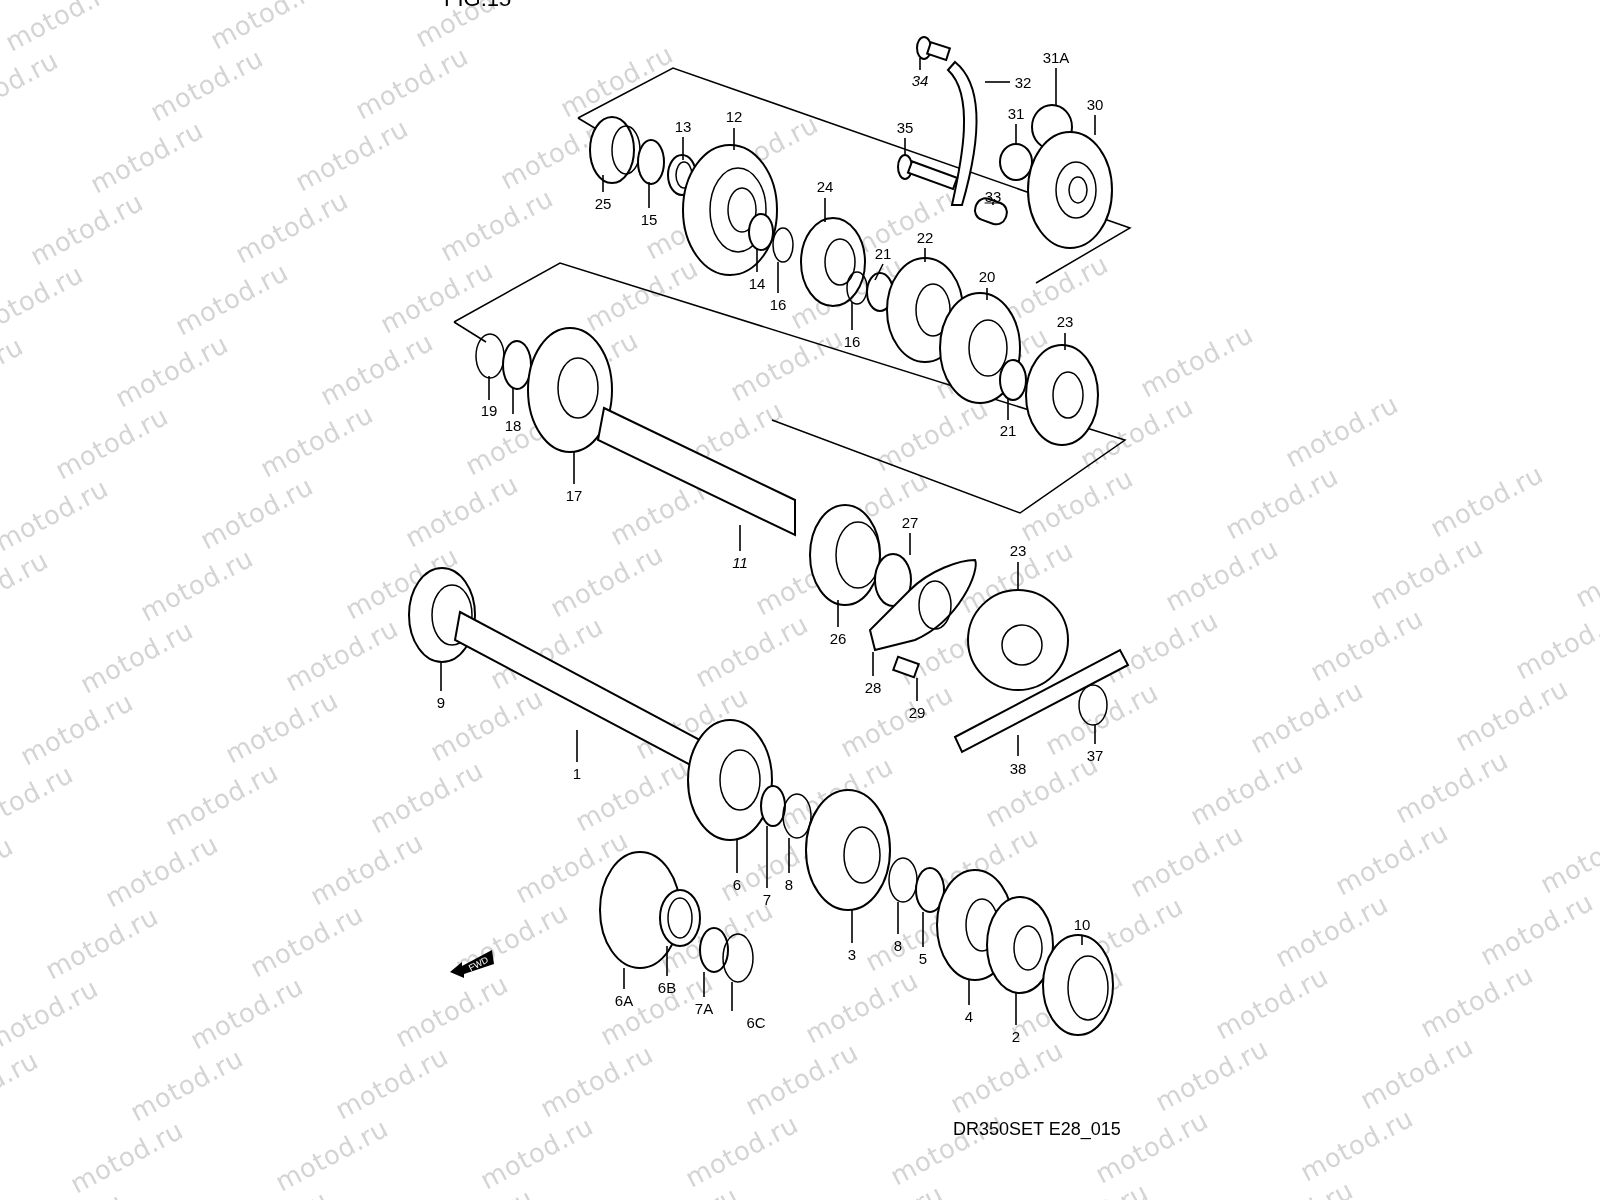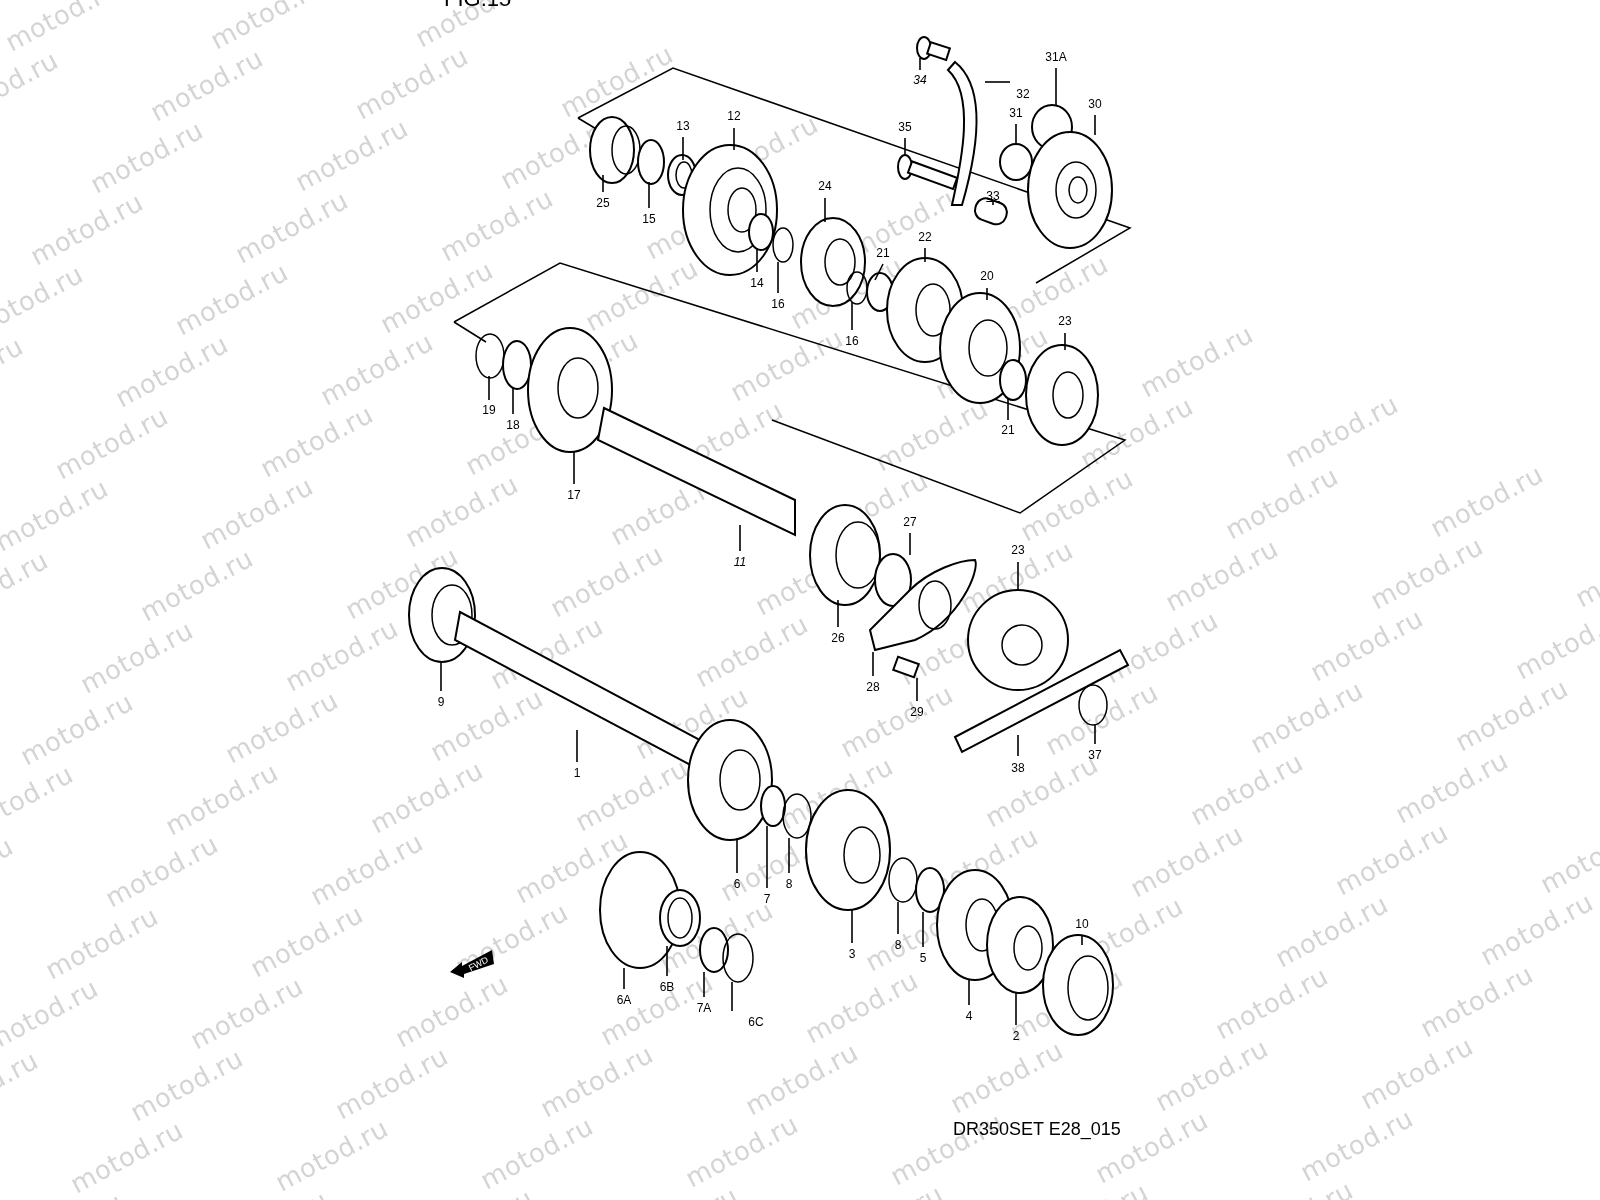--- a/index.html
+++ b/index.html
@@ -3,21 +3,21 @@
 <meta charset="utf-8">
 <style>
   html, body { margin:0; padding:0; background:#ffffff; }
   body { width:1600px; height:1200px; position:relative; overflow:hidden; font-family:"Liberation Sans", sans-serif; }
   #watermark { position:absolute; inset:0; pointer-events:none; overflow:hidden; }
   .wm { position:absolute; color:#d4d4d4; font-family:"DejaVu Sans", sans-serif; font-size:26px; transform:rotate(-28deg); white-space:nowrap; letter-spacing:0.5px; }
   svg#diagram { position:absolute; left:0; top:0; }
   .part { fill:#ffffff; stroke:#000; stroke-width:2; }
   .thin { fill:none; stroke:#000; stroke-width:1.5; }
   .lead { stroke:#000; stroke-width:1.6; fill:none; }
-  .lbl { position:absolute; font-size:12px; color:#000; transform:translate(-50%,-50%); white-space:nowrap; }
+  .lbl { position:absolute; font-size:15px; color:#000; transform:translate(-50%,-50%); white-space:nowrap; }
   #diagram-code { position:absolute; left:953px; top:1119px; font-size:18px; color:#000; }
   #fig-title { position:absolute; left:444px; top:-14px; font-size:22px; color:#000; }
   #fwd-arrow { position:absolute; left:448px; top:944px; width:48px; height:34px; }
 </style>
 </head>
 <body>
 
 <div id="watermark">
     <span class="wm" style="left: 410px; top: -4px;">motod.ru</span>
     <span class="wm" style="left: 555px; top: 66px;">motod.ru</span>
@@ -358,21 +358,21 @@
     <div class="lbl" style="left: 1065px; top: 321px;">23</div>
     <div class="lbl" style="left: 825px; top: 186px;">24</div>
     <div class="lbl" style="left: 603px; top: 203px;">25</div>
     <div class="lbl" style="left: 838px; top: 638px;">26</div>
     <div class="lbl" style="left: 910px; top: 522px;">27</div>
     <div class="lbl" style="left: 873px; top: 687px; text-align: right;">28</div>
     <div class="lbl" style="left: 917px; top: 712px;">29</div>
     <div class="lbl" style="left: 1095px; top: 104px;">30</div>
     <div class="lbl" style="left: 1016px; top: 113px;">31</div>
     <div class="lbl" style="left: 1056px; top: 57px;">31A</div>
-    <div class="lbl" style="left: 1023px; top: 82px; margin-top: 12px;">32</div>
+    <div class="lbl" style="left: 1023px; top: 82px;">32</div>
     <div class="lbl" style="left: 993px; top: 196px; text-decoration: underline;">33</div>
     <div class="lbl" style="left: 920px; top: 80px; font-style: italic;">34</div>
     <div class="lbl" style="left: 905px; top: 127px;">35</div>
     <div class="lbl" style="left: 1018px; top: 550px;">23</div>
     <div class="lbl" style="left: 1095px; top: 755px;">37</div>
     <div class="lbl" style="left: 1018px; top: 768px;">38</div>
   </div>
 
 <div id="fwd-arrow">
   <svg width="48" height="34" viewBox="0 0 48 34">

